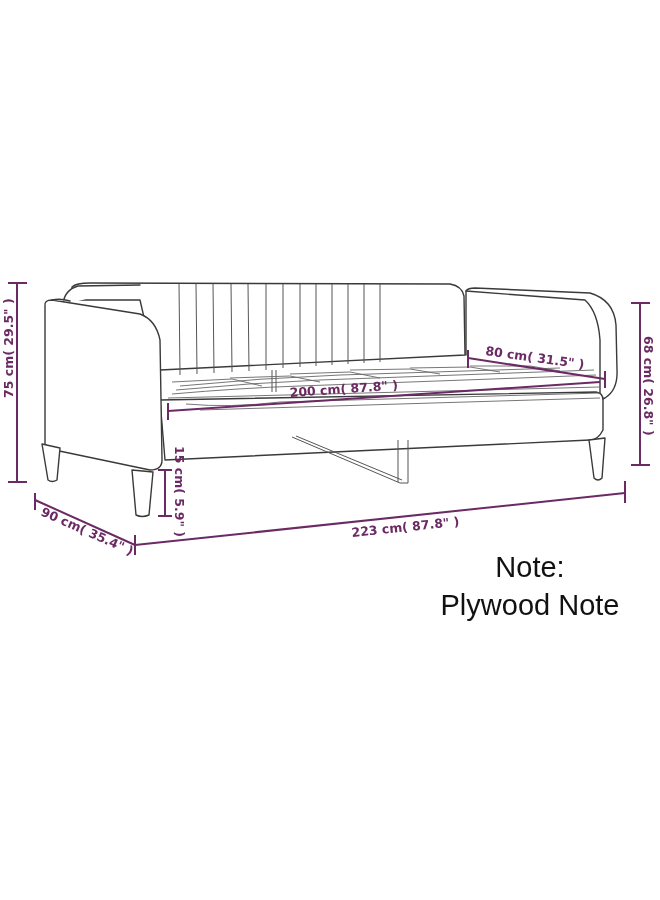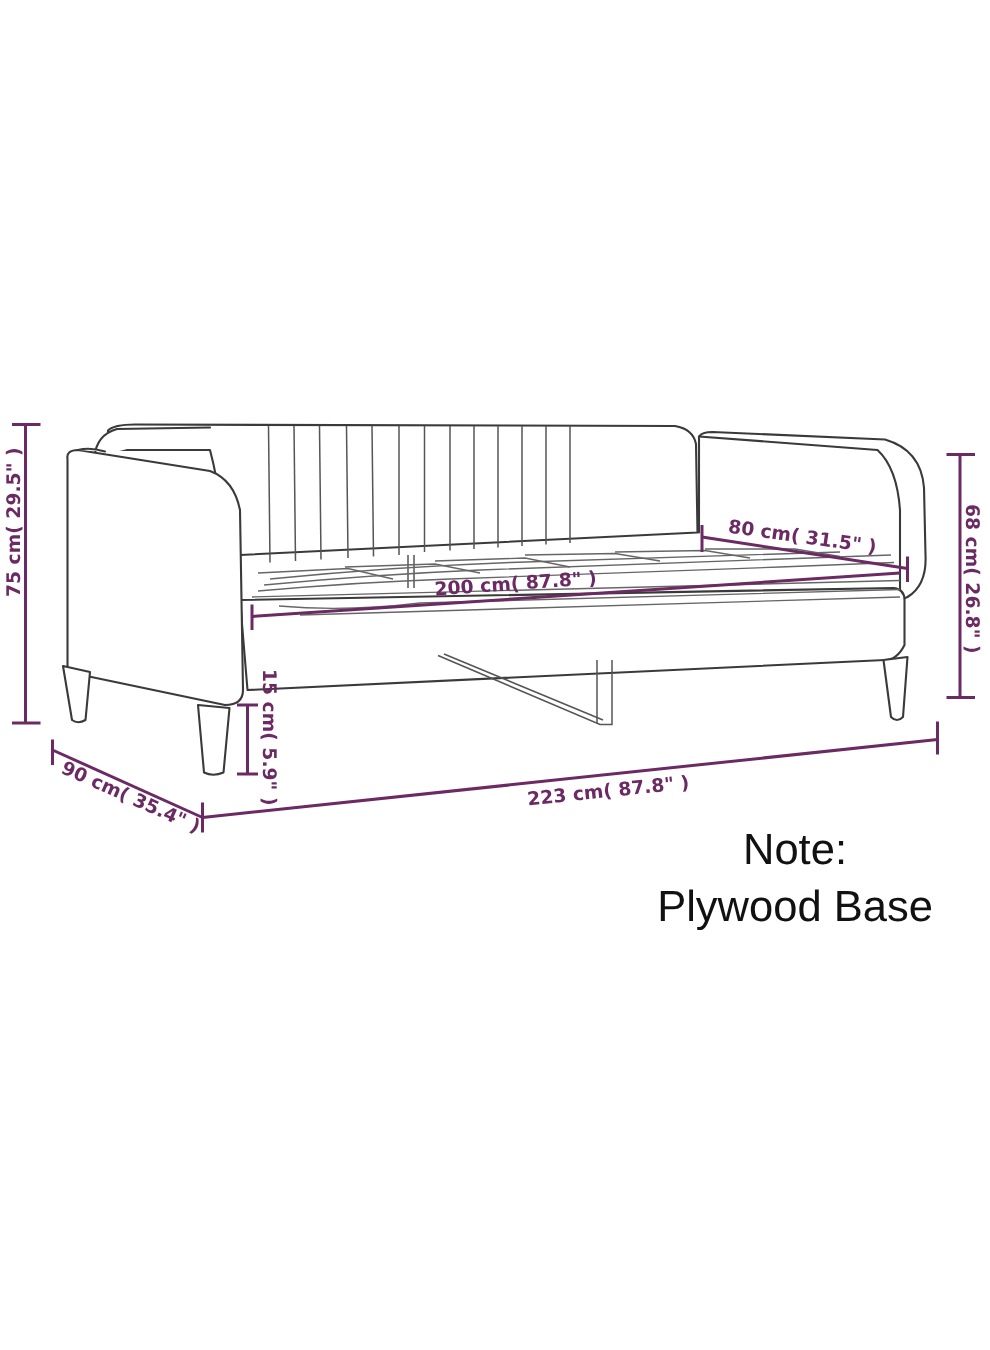--- a/index.html
+++ b/index.html
@@ -110,14 +110,14 @@
   <text class="dimtext" transform="translate(644,336) rotate(90)">68 cm( 26.8" )</text>
   <text class="dimtext" transform="translate(175,446) rotate(90)">15 cm( 5.9" )</text>
   <text class="dimtext" transform="translate(40,515) rotate(24)">90 cm( 35.4" )</text>
   <text class="dimtext" transform="translate(352,537) rotate(-6)">223 cm( 87.8" )</text>
   <text class="dimtext" transform="translate(290,397) rotate(-4)">200 cm( 87.8" )</text>
   <text class="dimtext" transform="translate(485,355) rotate(8)">80 cm( 31.5" )</text>
 </svg>
 
 <div class="note">
   <div>Note:</div>
-  <div>Plywood Base</div>
+  <div>Plywood Note</div>
 </div>
 
 </body></html>

